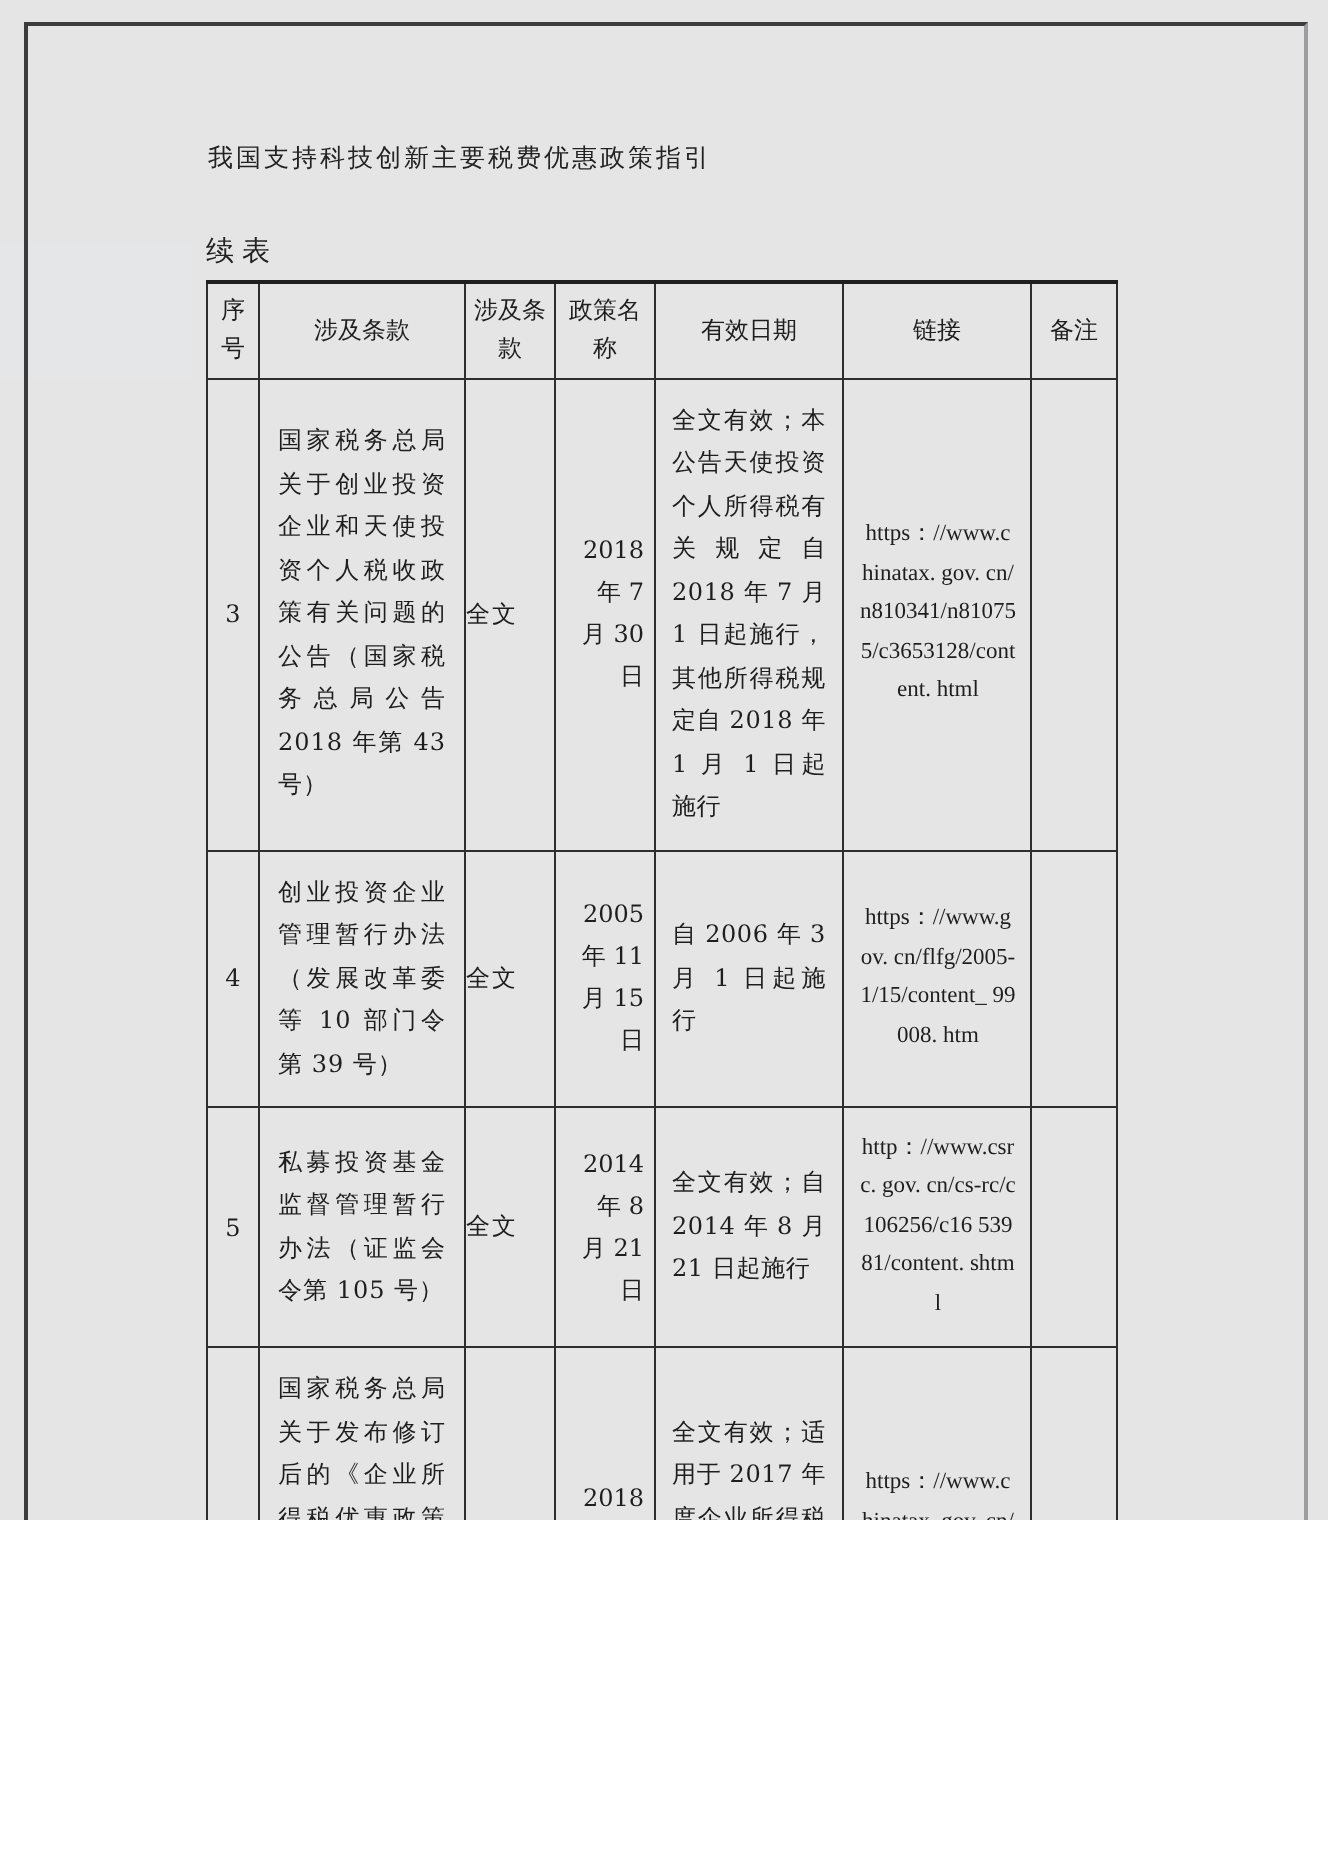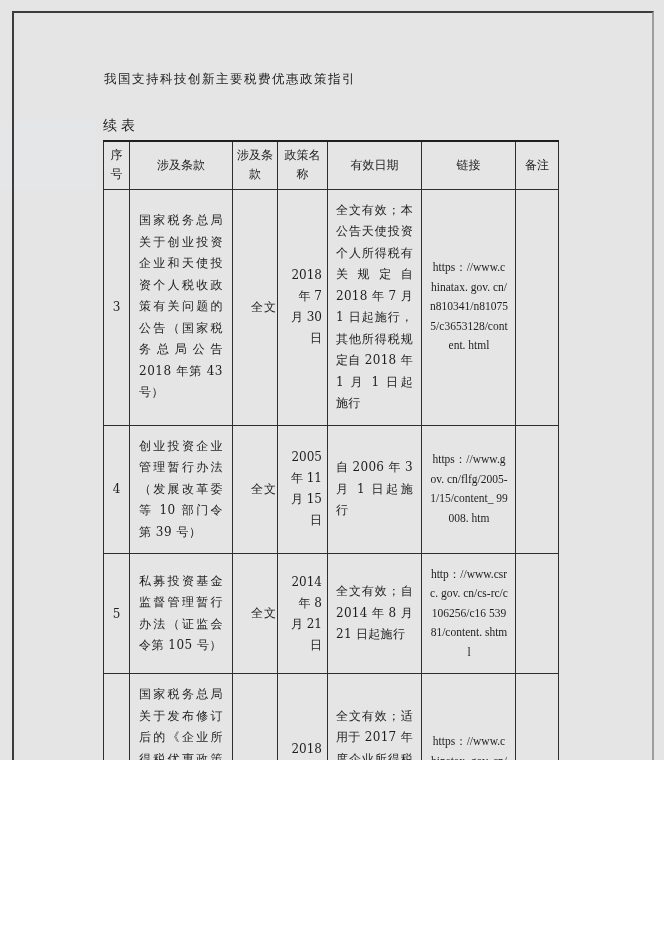--- a/index.html
+++ b/index.html
@@ -87,21 +87,21 @@
     text-align: center;
     font-size: 12px;
   }
   td.c-name {
     padding: 10px 9px;
     text-align: justify;
     line-height: 21.5px;
     letter-spacing: 0.5px;
   }
   td.c-prov {
-    text-align: right;
+    text-align: left;
     letter-spacing: 1px;
   }
   td.c-issue {
     text-align: right;
     padding: 0 5px;
     line-height: 21px;
   }
   td.c-eff {
     padding: 10px 8px;
     text-align: justify;

